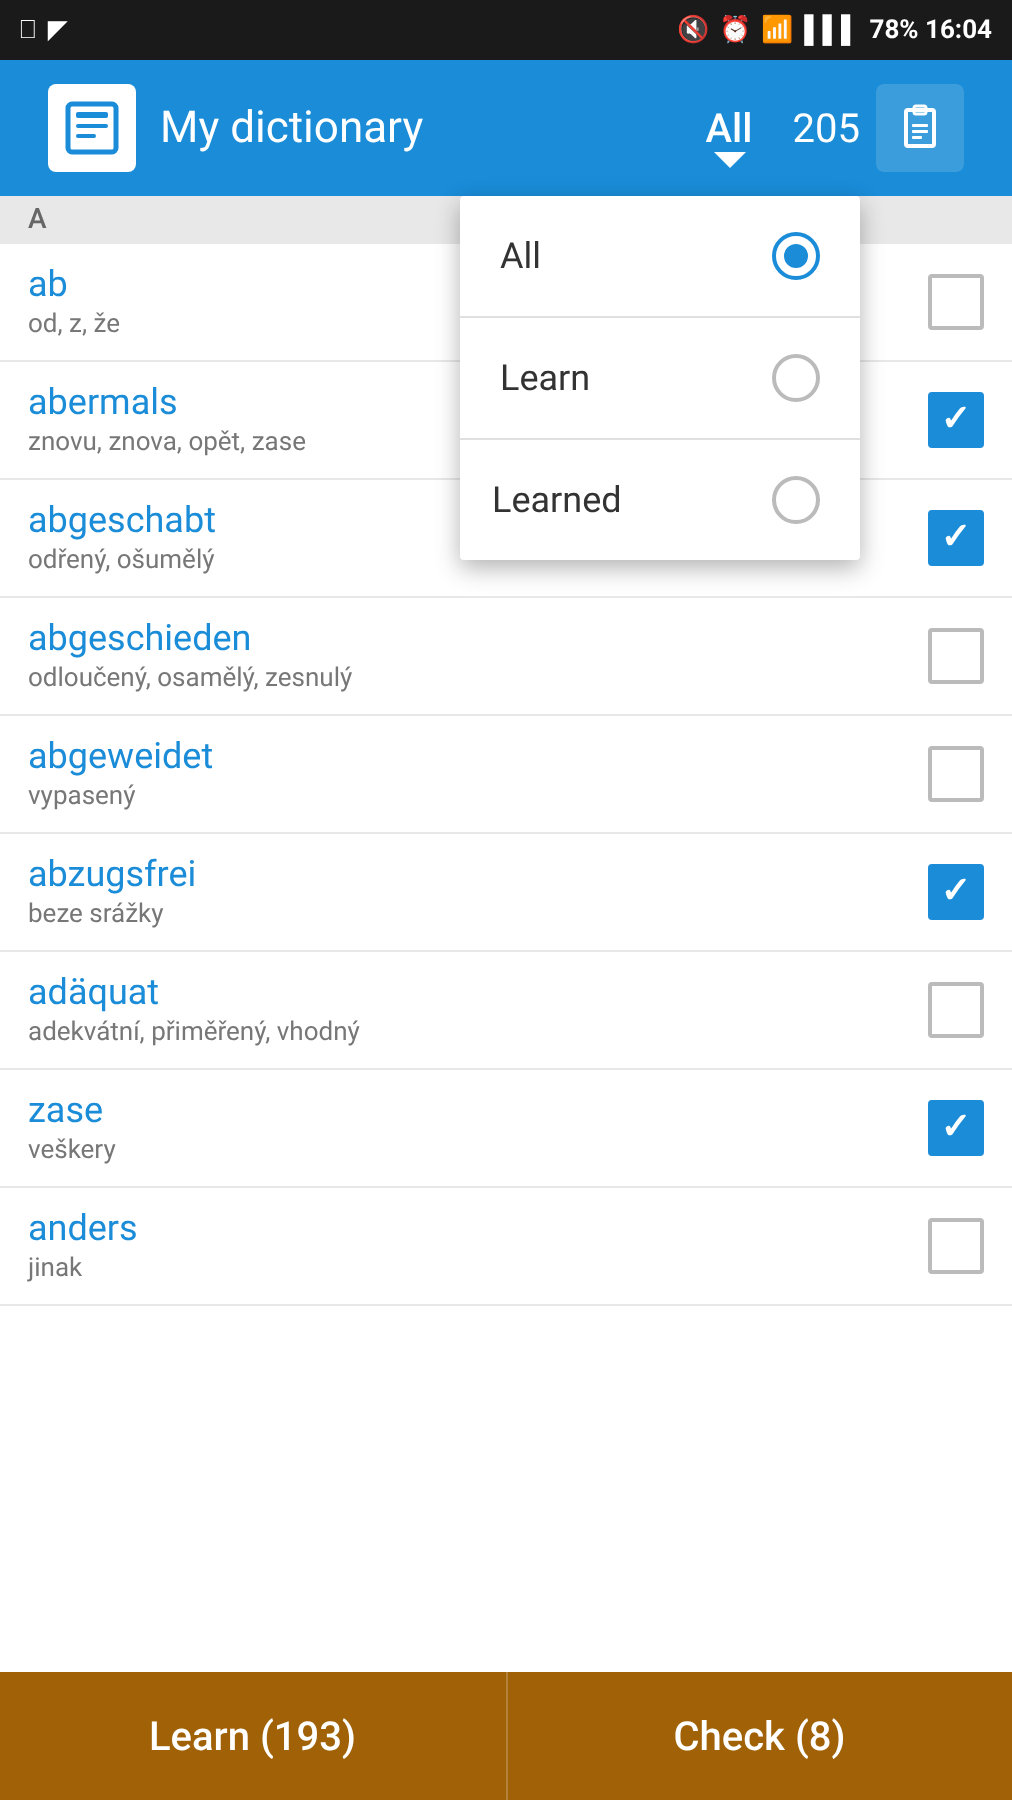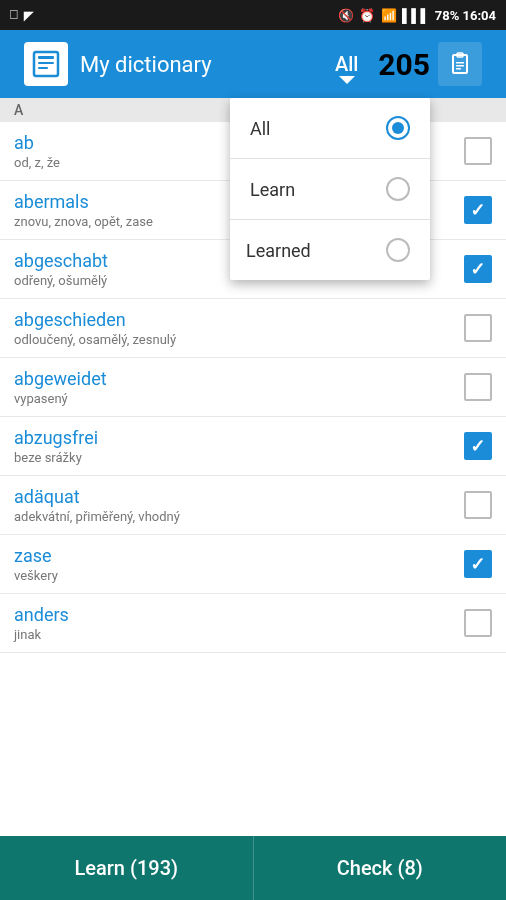--- a/index.html
+++ b/index.html
@@ -69,23 +69,23 @@
       bottom: -8px;
       left: 50%;
       transform: translateX(-50%);
       width: 0;
       height: 0;
       border-left: 8px solid transparent;
       border-right: 8px solid transparent;
       border-top: 8px solid white;
     }
     .app-bar-count {
-      color: #000000;
-      font-size: 30px;
-      font-weight: 700;
+      color: #ffffff;
+      font-size: 20px;
+      font-weight: 400;
     }
     .app-bar-clipboard {
       width: 44px;
       height: 44px;
       background: rgba(255,255,255,0.15);
       border-radius: 4px;
       display: flex;
       align-items: center;
       justify-content: center;
       color: white;
@@ -191,21 +191,21 @@
       line-height: 1;
     }
 
     
     .bottom-bar {
       position: absolute;
       bottom: 0;
       left: 0;
       right: 0;
       height: 64px;
-      background: #0f766e;
+      background: #a16207;
       display: flex;
       align-items: center;
     }
     .bottom-btn {
       flex: 1;
       height: 100%;
       display: flex;
       align-items: center;
       justify-content: center;
       color: white;

